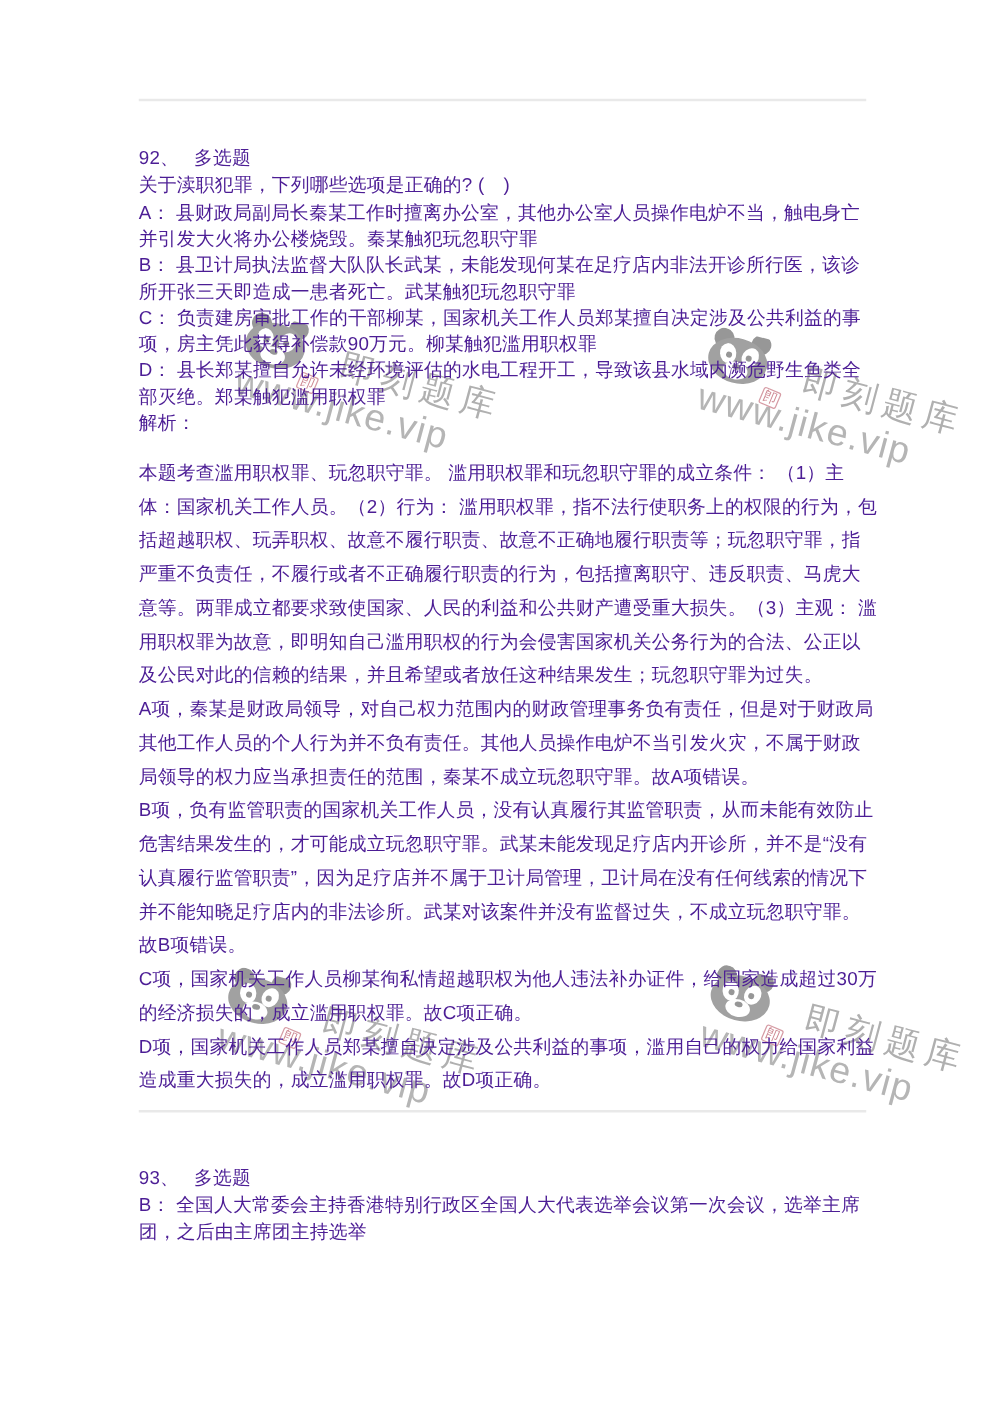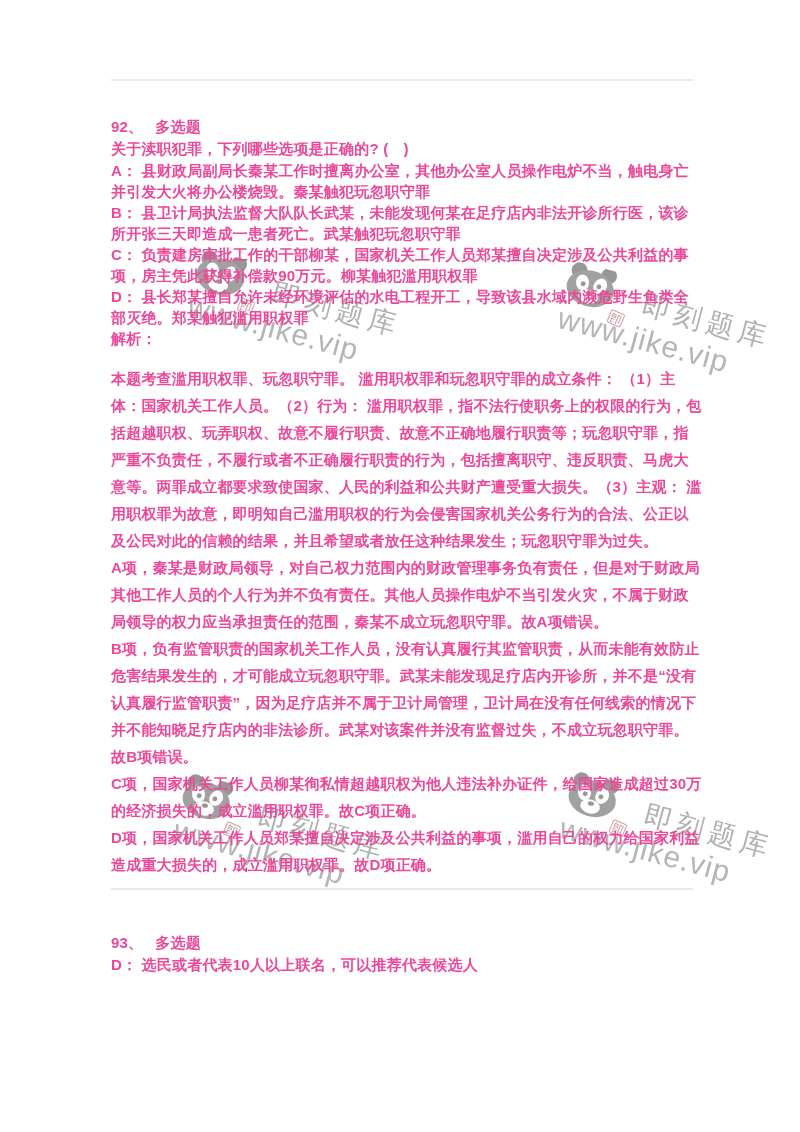--- a/index.html
+++ b/index.html
@@ -6,21 +6,21 @@
   body{
     width:800px;height:1132px;overflow:hidden;background:#ffffff;
     font-family:"Liberation Sans","DejaVu Sans",sans-serif;
     position:relative;
   }
   .page{position:absolute;inset:0;width:800px;height:1132px;overflow:hidden;}
 
   
   .content{
     position:absolute;left:111px;top:0;width:592px;z-index:2;
-    color:#ec4899;font-size:15px;line-height:21px;font-weight:700;
+    color:#4c1d95;font-size:15px;line-height:21px;font-weight:400;
     letter-spacing:.2px;
   }
   .content p{margin:0;}
   .rule{height:2px;background:#e9e9e9;width:582px;}
   .rule-top{margin-top:79px;}
   .rule-mid{margin-top:10px;}
   .q-header{margin-top:35px;line-height:22px;}
   .q-header .q-num{margin-right:12px;}
   .stem{margin-top:7px;line-height:22px;}
   .option{margin-top:6px;line-height:21px;}
@@ -155,16 +155,16 @@
 A项，秦某是财政局领导，对自己权力范围内的财政管理事务负有责任，但是对于财政局其他工作人员的个人行为并不负有责任。其他人员操作电炉不当引发火灾，不属于财政局领导的权力应当承担责任的范围，秦某不成立玩忽职守罪。故A项错误。
 B项，负有监管职责的国家机关工作人员，没有认真履行其监管职责，从而未能有效防止危害结果发生的，才可能成立玩忽职守罪。武某未能发现足疗店内开诊所，并不是“没有认真履行监管职责”，因为足疗店并不属于卫计局管理，卫计局在没有任何线索的情况下并不能知晓足疗店内的非法诊所。武某对该案件并没有监督过失，不成立玩忽职守罪。故B项错误。
 C项，国家机关工作人员柳某徇私情超越职权为他人违法补办证件，给国家造成超过30万的经济损失的，成立滥用职权罪。故C项正确。
 D项，国家机关工作人员郑某擅自决定涉及公共利益的事项，滥用自己的权力给国家利益造成重大损失的，成立滥用职权罪。故D项正确。</div>
 
     <div class="rule rule-mid"></div>
 
     <div class="q-header q93-header">
       <span class="q-num">93、</span><span class="q-type">多选题</span>
     </div>
-    <p class="option">D： 选民或者代表10人以上联名，可以推荐代表候选人</p>
+    <p class="option">B： 全国人大常委会主持香港特别行政区全国人大代表选举会议第一次会议，选举主席团，之后由主席团主持选举</p>
 
   </div>
 </div>
 
 </body></html>

